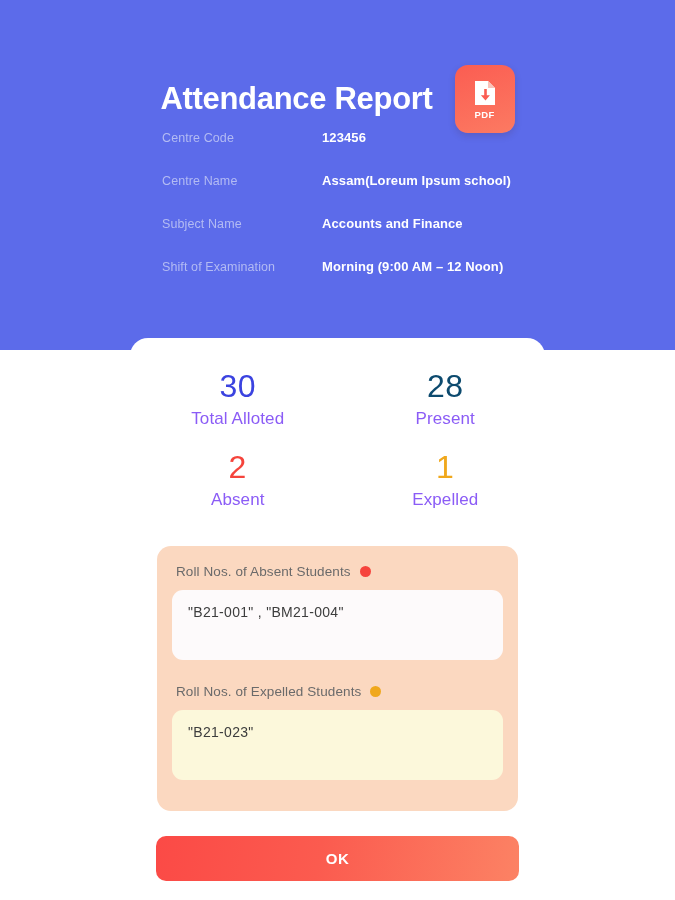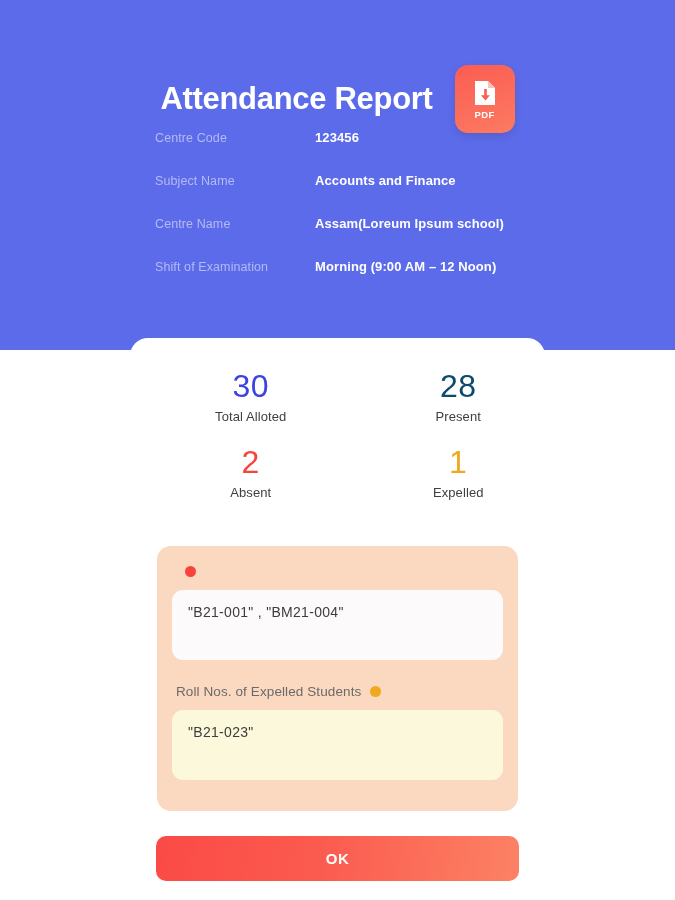--- a/index.html
+++ b/index.html
@@ -61,21 +61,21 @@
   .pdf-badge-label {
     font-size: 9.5px;
     font-weight: bold;
     color: #ffffff;
     letter-spacing: 0.4px;
     margin-top: 2px;
   }
 
   .info-list {
     position: absolute;
-    left: 155px;
+    left: 162px;
     top: 130px;
     width: 450px;
   }
   .info-row {
     display: flex;
     align-items: baseline;
     height: 43px;
   }
   .info-label {
     width: 160px;
@@ -108,21 +108,21 @@
     left: 0;
     top: 350px;
     width: 675px;
     height: 550px;
     background: #ffffff;
   }
 
   
   .stats {
     position: absolute;
-    left: 147px;
+    left: 134px;
     top: 360px;
     width: 415px;
   }
   .stats-row {
     display: flex;
   }
   .stat-cell {
     flex: 1 1 50%;
     text-align: center;
     padding-top: 6px;
@@ -131,22 +131,22 @@
     font-size: 32px;
     font-weight: normal;
     line-height: 40px;
     letter-spacing: 0.5px;
   }
   .stat-value.blue   { color: #3b43e0; }
   .stat-value.green  { color: #0c4a6e; }
   .stat-value.red    { color: #f5443c; }
   .stat-value.amber  { color: #f0a81c; }
   .stat-label {
-    font-size: 13px;
-    color: #404040;
+    font-size: 17px;
+    color: #8b5cf6;
     margin-top: 3px;
     letter-spacing: 0.1px;
   }
   .stats-row.second { margin-top: 12px; }
 
   
   .rolls-panel {
     position: absolute;
     left: 157px;
     top: 546px;
@@ -230,26 +230,26 @@
       <div class="pdf-badge-label">PDF</div>
     </div>
   </div>
 
   <div class="info-list">
     <div class="info-row">
       <div class="info-label">Centre Code</div>
       <div class="info-value">123456</div>
     </div>
     <div class="info-row">
+      <div class="info-label">Centre Name</div>
+      <div class="info-value">Assam(Loreum Ipsum school)</div>
+    </div>
+    <div class="info-row">
       <div class="info-label">Subject Name</div>
       <div class="info-value">Accounts and Finance</div>
-    </div>
-    <div class="info-row">
-      <div class="info-label">Centre Name</div>
-      <div class="info-value">Assam(Loreum Ipsum school)</div>
     </div>
     <div class="info-row">
       <div class="info-label">Shift of Examination</div>
       <div class="info-value">Morning (9:00 AM – 12 Noon)</div>
     </div>
   </div>
 
 </div>
 
 <div class="sheet-tab"></div>
@@ -274,20 +274,21 @@
     <div class="stat-cell">
       <div class="stat-value amber">1</div>
       <div class="stat-label">Expelled</div>
     </div>
   </div>
 </div>
 
 <div class="rolls-panel">
 
   <div class="rolls-heading">
+    <span class="rolls-heading-text">Roll Nos. of Absent Students</span>
     <span class="dot red"></span>
   </div>
   <div class="rolls-box white">
     <div class="rolls-text">"B21-001" , "BM21-004"</div>
   </div>
 
   <div class="rolls-heading second">
     <span class="rolls-heading-text">Roll Nos. of Expelled Students</span>
     <span class="dot amber"></span>
   </div>

